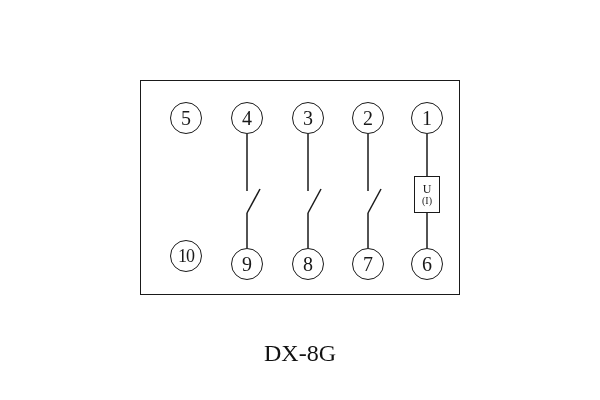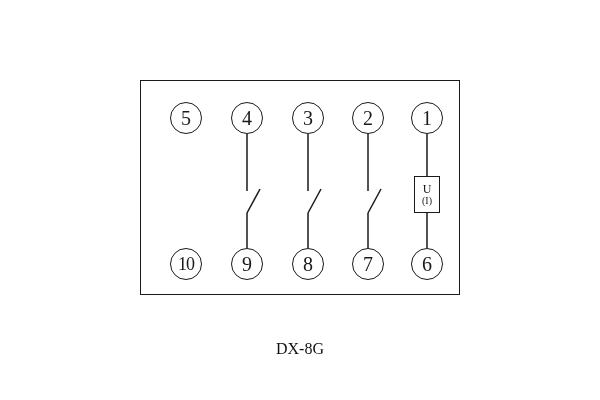--- a/index.html
+++ b/index.html
@@ -51,21 +51,21 @@
     font-size: 18px;
     letter-spacing: -1px;
   }
   
   .t5  { left: 170px; top: 102px; }
   .t4  { left: 231px; top: 102px; }
   .t3  { left: 292px; top: 102px; }
   .t2  { left: 352px; top: 102px; }
   .t1  { left: 411px; top: 102px; }
   
-  .t10 { left: 170px; top: 248px; }
+  .t10 { left: 170px; top: 240px; }
   .t9  { left: 231px; top: 248px; }
   .t8  { left: 292px; top: 248px; }
   .t7  { left: 352px; top: 248px; }
   .t6  { left: 411px; top: 248px; }
 
   .device-box {
     position: absolute;
     left: 414px;
     top: 176px;
     width: 26px;
@@ -86,21 +86,21 @@
   .device-box .l2 {
     font-size: 10px;
     line-height: 11px;
   }
   .caption {
     position: absolute;
     left: 140px;
     top: 340px;
     width: 320px;
     text-align: center;
-    font-size: 16px;
+    font-size: 24px;
     color: #111111;
   }
 </style>
 </head>
 <body>
 
 <div class="stage">
 
   <div class="frame"></div>
 

